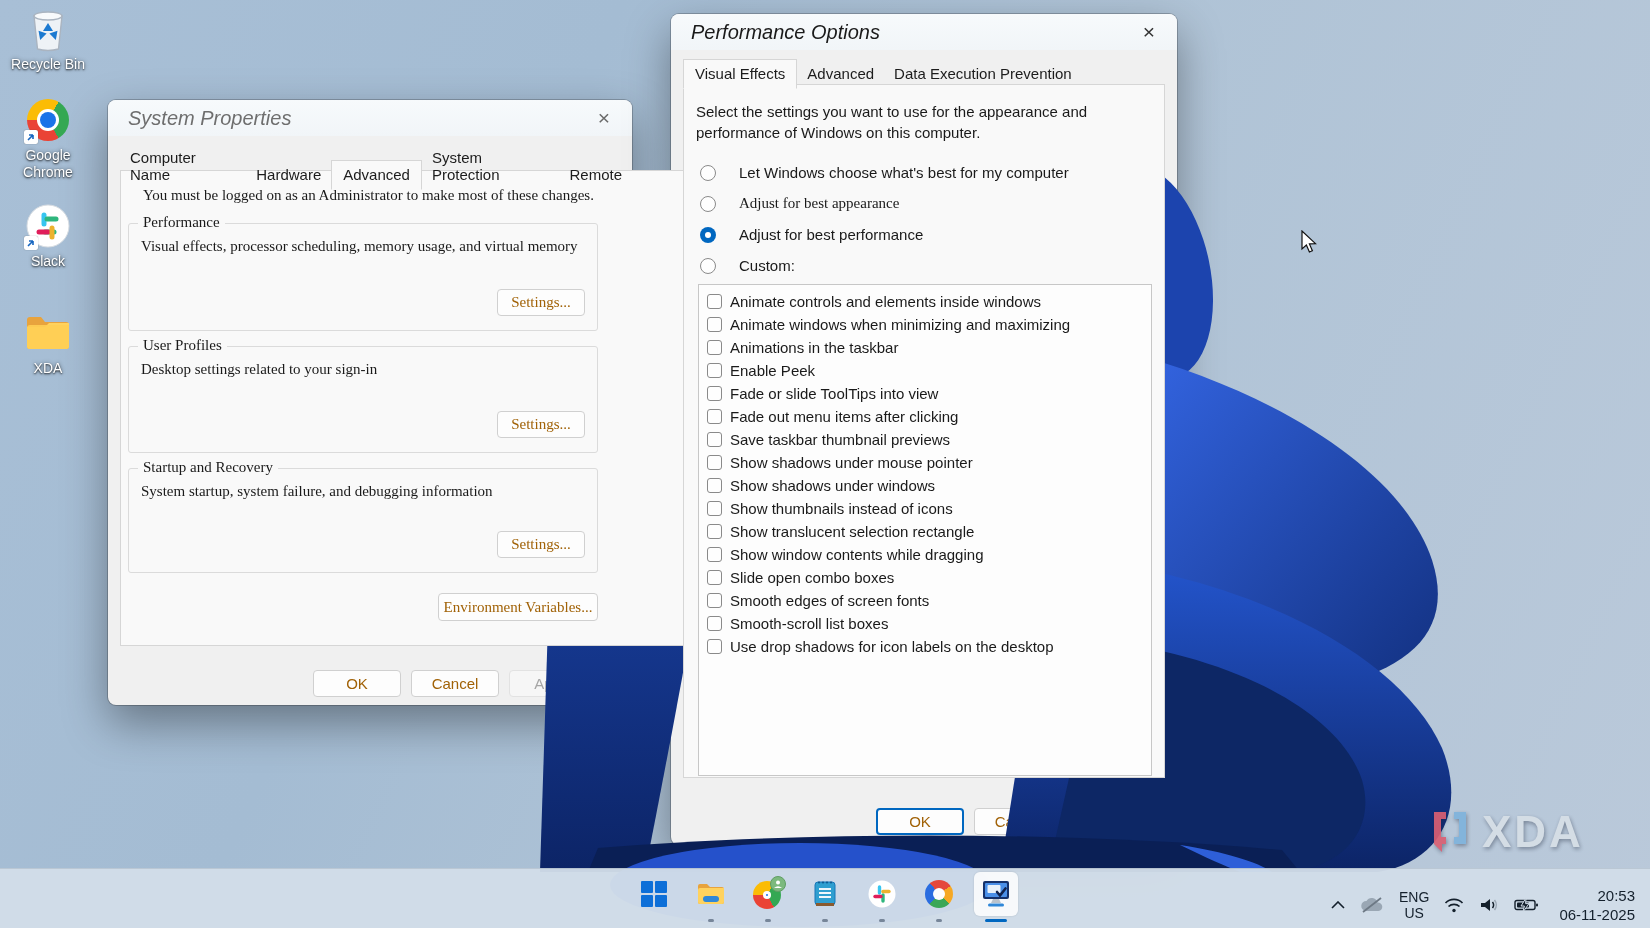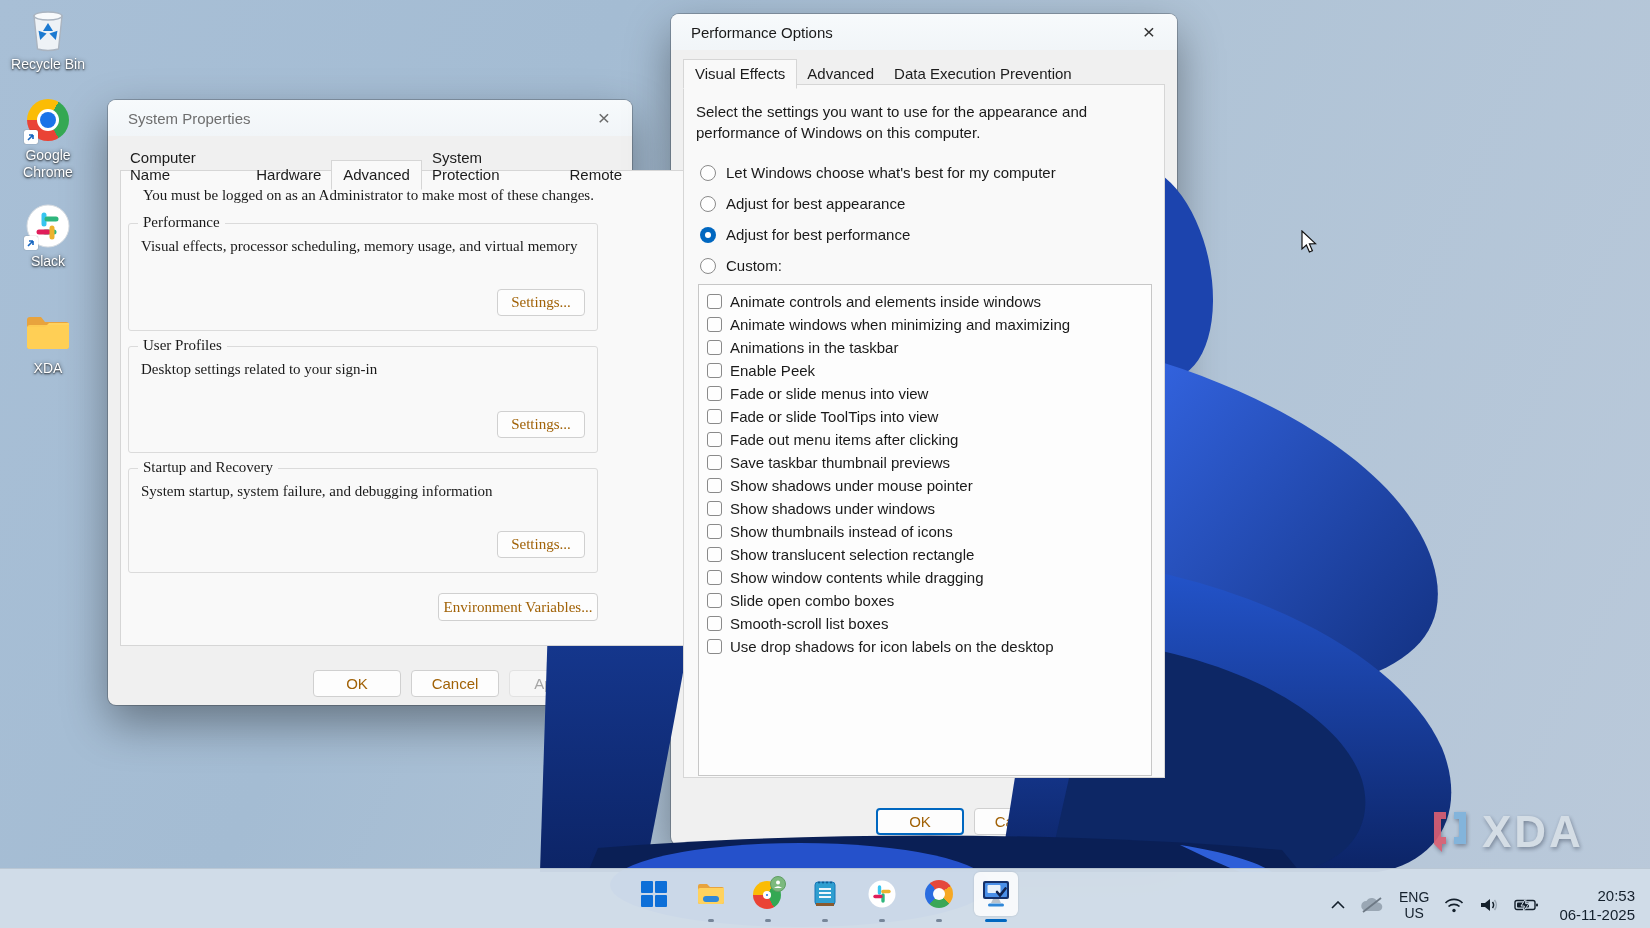--- a/index.html
+++ b/index.html
@@ -22,42 +22,42 @@
   .chrome-ball { width:42px; height:42px; border-radius:50%;
     background:conic-gradient(from 150deg,#ea4335 0 120deg,#fbbc05 120deg 240deg,#34a853 240deg 360deg); position:relative; }
   .chrome-ball::before { content:""; position:absolute; inset:10px; background:#fff; border-radius:50%; }
   .chrome-ball::after { content:""; position:absolute; inset:13px; background:#1a73e8; border-radius:50%; }
 
   
   .window { position:absolute; background:#f0f0f0; border-radius:8px;
     box-shadow:0 18px 45px rgba(0,0,0,.38), 0 0 0 1px rgba(90,100,110,.45); }
   .titlebar { height:36px; display:flex; align-items:center; padding:0 8px 0 20px;
     border-radius:8px 8px 0 0; background:linear-gradient(#f7fafc,#f1f5f8); }
-  .titlebar .t-text { font-size:15px; }
+  .titlebar .t-text { font-size:20px;font-style:italic; }
   .win-inactive .titlebar .t-text { color:#6e6e6e; }
   .close-btn { margin-left:auto; width:40px; height:30px; display:flex; align-items:center; justify-content:center;
     font-size:21px; color:#333; border-radius:5px; }
   .win-inactive .close-btn { color:#6a6a6a; }
 
   .tabstrip { position:absolute; left:12px; display:flex; align-items:flex-end; z-index:3; }
   .tab { padding:4px 9px 5px; font-size:15px; color:#1c1c1c; border:1px solid transparent; }
   .tab.selected { background:#f9f9f9; border:1px solid #d6d6d6; border-bottom-color:#f9f9f9;
     padding:5px 11px 6px; transform:translateY(1px);text-align:right; }
   .tabpage { position:absolute; background:#f9f9f9; border:1px solid #d6d6d6; z-index:2; }
 
   .groupbox { position:absolute; border:1px solid #dbdbdb; border-radius:3px; }
   .gb-title { position:absolute; top:-10px; left:9px; background:#f9f9f9; padding:0 5px; font-size:15px; }
   .gb-desc { position:absolute; left:12px; top:14px; font-size:15px; }
 
   .btn { position:absolute; height:27px; background:#fdfdfd; border:1px solid #d0d0d0; border-radius:4px;
     display:flex; align-items:center; justify-content:center; font-size:15px; color:#a16207; cursor:default; }
   .btn.primary { border:2px solid #0067c0; }
   .btn.disabled { color:#a5a5a5; border-color:#e2e2e2; background:#f6f6f6; }
 
-  .radio-row { position:absolute; display:flex; align-items:center; gap:10px; }
+  .radio-row { position:absolute; display:flex; align-items:center; gap:23px; }
   .radio { width:16px; height:16px; border-radius:50%; border:1px solid #8a8a8a; background:#fefefe; flex:none; }
   .radio.selected { border:none; background:#0067c0; position:relative; }
   .radio.selected::after { content:""; position:absolute; inset:5px; background:#fff; border-radius:50%; }
 
   .listbox { position:absolute; background:#fdfdfd; border:1px solid #c7c7c7; padding:5px 0; overflow:hidden;
     display:flex; flex-direction:column; }
   .lrow { display:flex; align-items:center; gap:8px; height:23px; padding-left:8px; flex:none; }
   .checkbox { width:15px; height:15px; border:1px solid #8a8a8a; border-radius:3px; background:#fefefe; flex:none; }
   .lrow .cap { font-size:15px; white-space:nowrap; }
 
@@ -237,21 +237,21 @@
       <span class="tab">Data Execution Prevention</span>
     </div>
 
     <div class="tabpage" style="left:12px; top:70px; width:482px; height:694px;">
       <div style="position:absolute; left:12px; top:16px; width:412px; line-height:21px;">Select the settings you want to use for the appearance and performance of Windows on this computer.</div>
 
       <div class="radio-row" style="left:16px; top:79px;">
         <span class="radio"></span>
         <span>Let Windows choose what's best for my computer</span>
       </div>
-      <div class="radio-row" style="left:16px; top:110px;">
+      <div class="radio-row" style="left:16px; top:110px;font-family:Liberation Serif, serif;">
         <span class="radio"></span>
         <span>Adjust for best appearance</span>
       </div>
       <div class="radio-row" style="left:16px; top:141px;">
         <span class="radio selected"></span>
         <span>Adjust for best performance</span>
       </div>
       <div class="radio-row" style="left:16px; top:172px;">
         <span class="radio"></span>
         <span>Custom:</span>
@@ -269,24 +269,20 @@
         <div class="lrow">
             <span class="checkbox"></span>
             <span class="cap">Animations in the taskbar</span>
           </div>
         <div class="lrow">
             <span class="checkbox"></span>
             <span class="cap">Enable Peek</span>
           </div>
         <div class="lrow">
             <span class="checkbox"></span>
-            <span class="cap">Fade or slide menus into view</span>
-          </div>
-        <div class="lrow">
-            <span class="checkbox"></span>
             <span class="cap">Fade or slide ToolTips into view</span>
           </div>
         <div class="lrow">
             <span class="checkbox"></span>
             <span class="cap">Fade out menu items after clicking</span>
           </div>
         <div class="lrow">
             <span class="checkbox"></span>
             <span class="cap">Save taskbar thumbnail previews</span>
           </div>
@@ -306,20 +302,24 @@
             <span class="checkbox"></span>
             <span class="cap">Show translucent selection rectangle</span>
           </div>
         <div class="lrow">
             <span class="checkbox"></span>
             <span class="cap">Show window contents while dragging</span>
           </div>
         <div class="lrow">
             <span class="checkbox"></span>
             <span class="cap">Slide open combo boxes</span>
+          </div>
+        <div class="lrow">
+            <span class="checkbox"></span>
+            <span class="cap">Smooth edges of screen fonts</span>
           </div>
         <div class="lrow">
             <span class="checkbox"></span>
             <span class="cap">Smooth-scroll list boxes</span>
           </div>
         <div class="lrow">
             <span class="checkbox"></span>
             <span class="cap">Use drop shadows for icon labels on the desktop</span>
           </div>
       </div>

